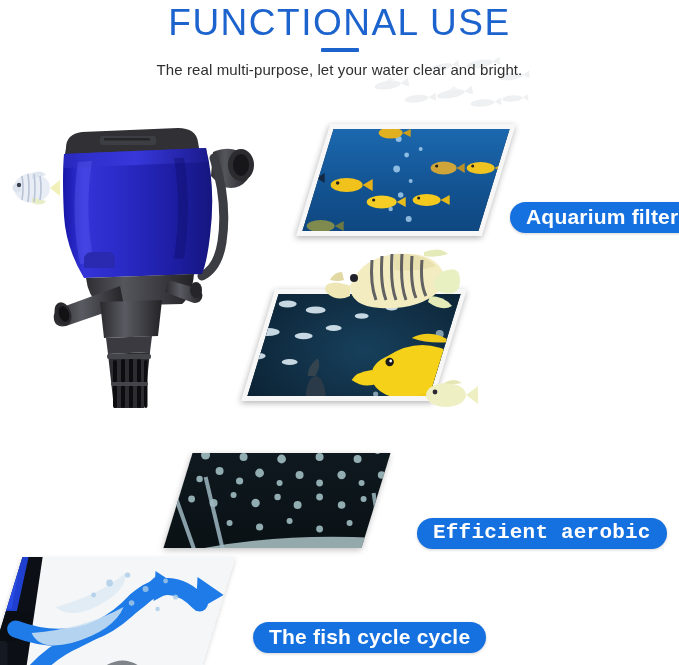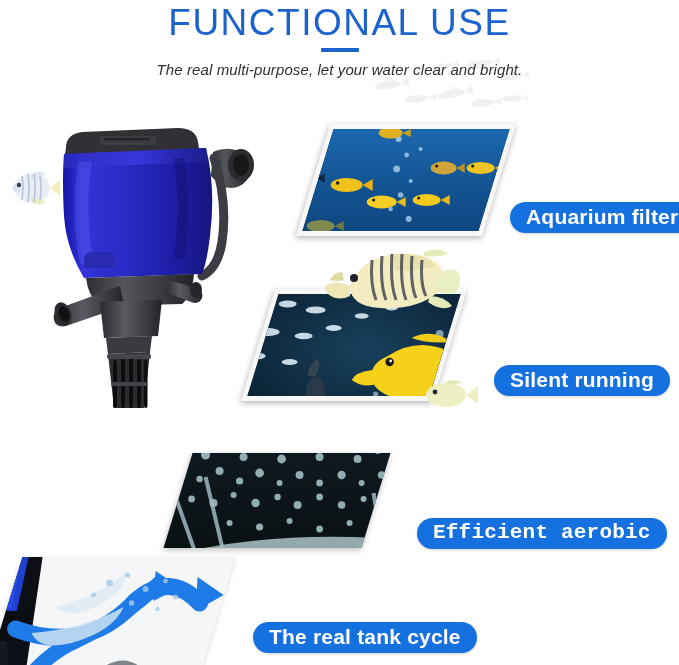--- a/index.html
+++ b/index.html
@@ -55,21 +55,20 @@
   .page-subtitle {
     position: absolute;
     left: 0; top: 60px;
     width: 679px;
     font-size: 15px;
     color: #2f2f2f;
     letter-spacing: .1px;
     line-height: 20px;
     white-space: nowrap;
     z-index: 3;
-    font-style: italic;
   }
 
   
   .fish-watermark {
     position: absolute;
     left: 370px; top: 55px;
     width: 180px; height: 58px;
     opacity: .42;
     z-index: 1;
     pointer-events: none;
@@ -647,19 +646,18 @@
         <circle cx="14" cy="22" r="4" fill="#1d2126"></circle>
       </g>
 
       <path d="M262 190 q-16 -26 0 -48 q18 20 16 48 z" fill="#3fa03c"></path>
       <path d="M278 190 q-10 -22 4 -40 q12 18 10 40 z" fill="#56b84c"></path>
     </svg>
   </div>
 
   <div class="badge" id="badge-aquarium">Aquarium filter</div>
 
-  <div class="badge" id="badge-silent">Silent running</div>
 
   <div class="badge" id="badge-aerobic">Efficient aerobic</div>
 
-  <div class="badge" id="badge-cycle">The real tank cycle</div>
+  <div class="badge" id="badge-cycle">The fish cycle cycle</div>
 
 </div>
 
 </body></html>

